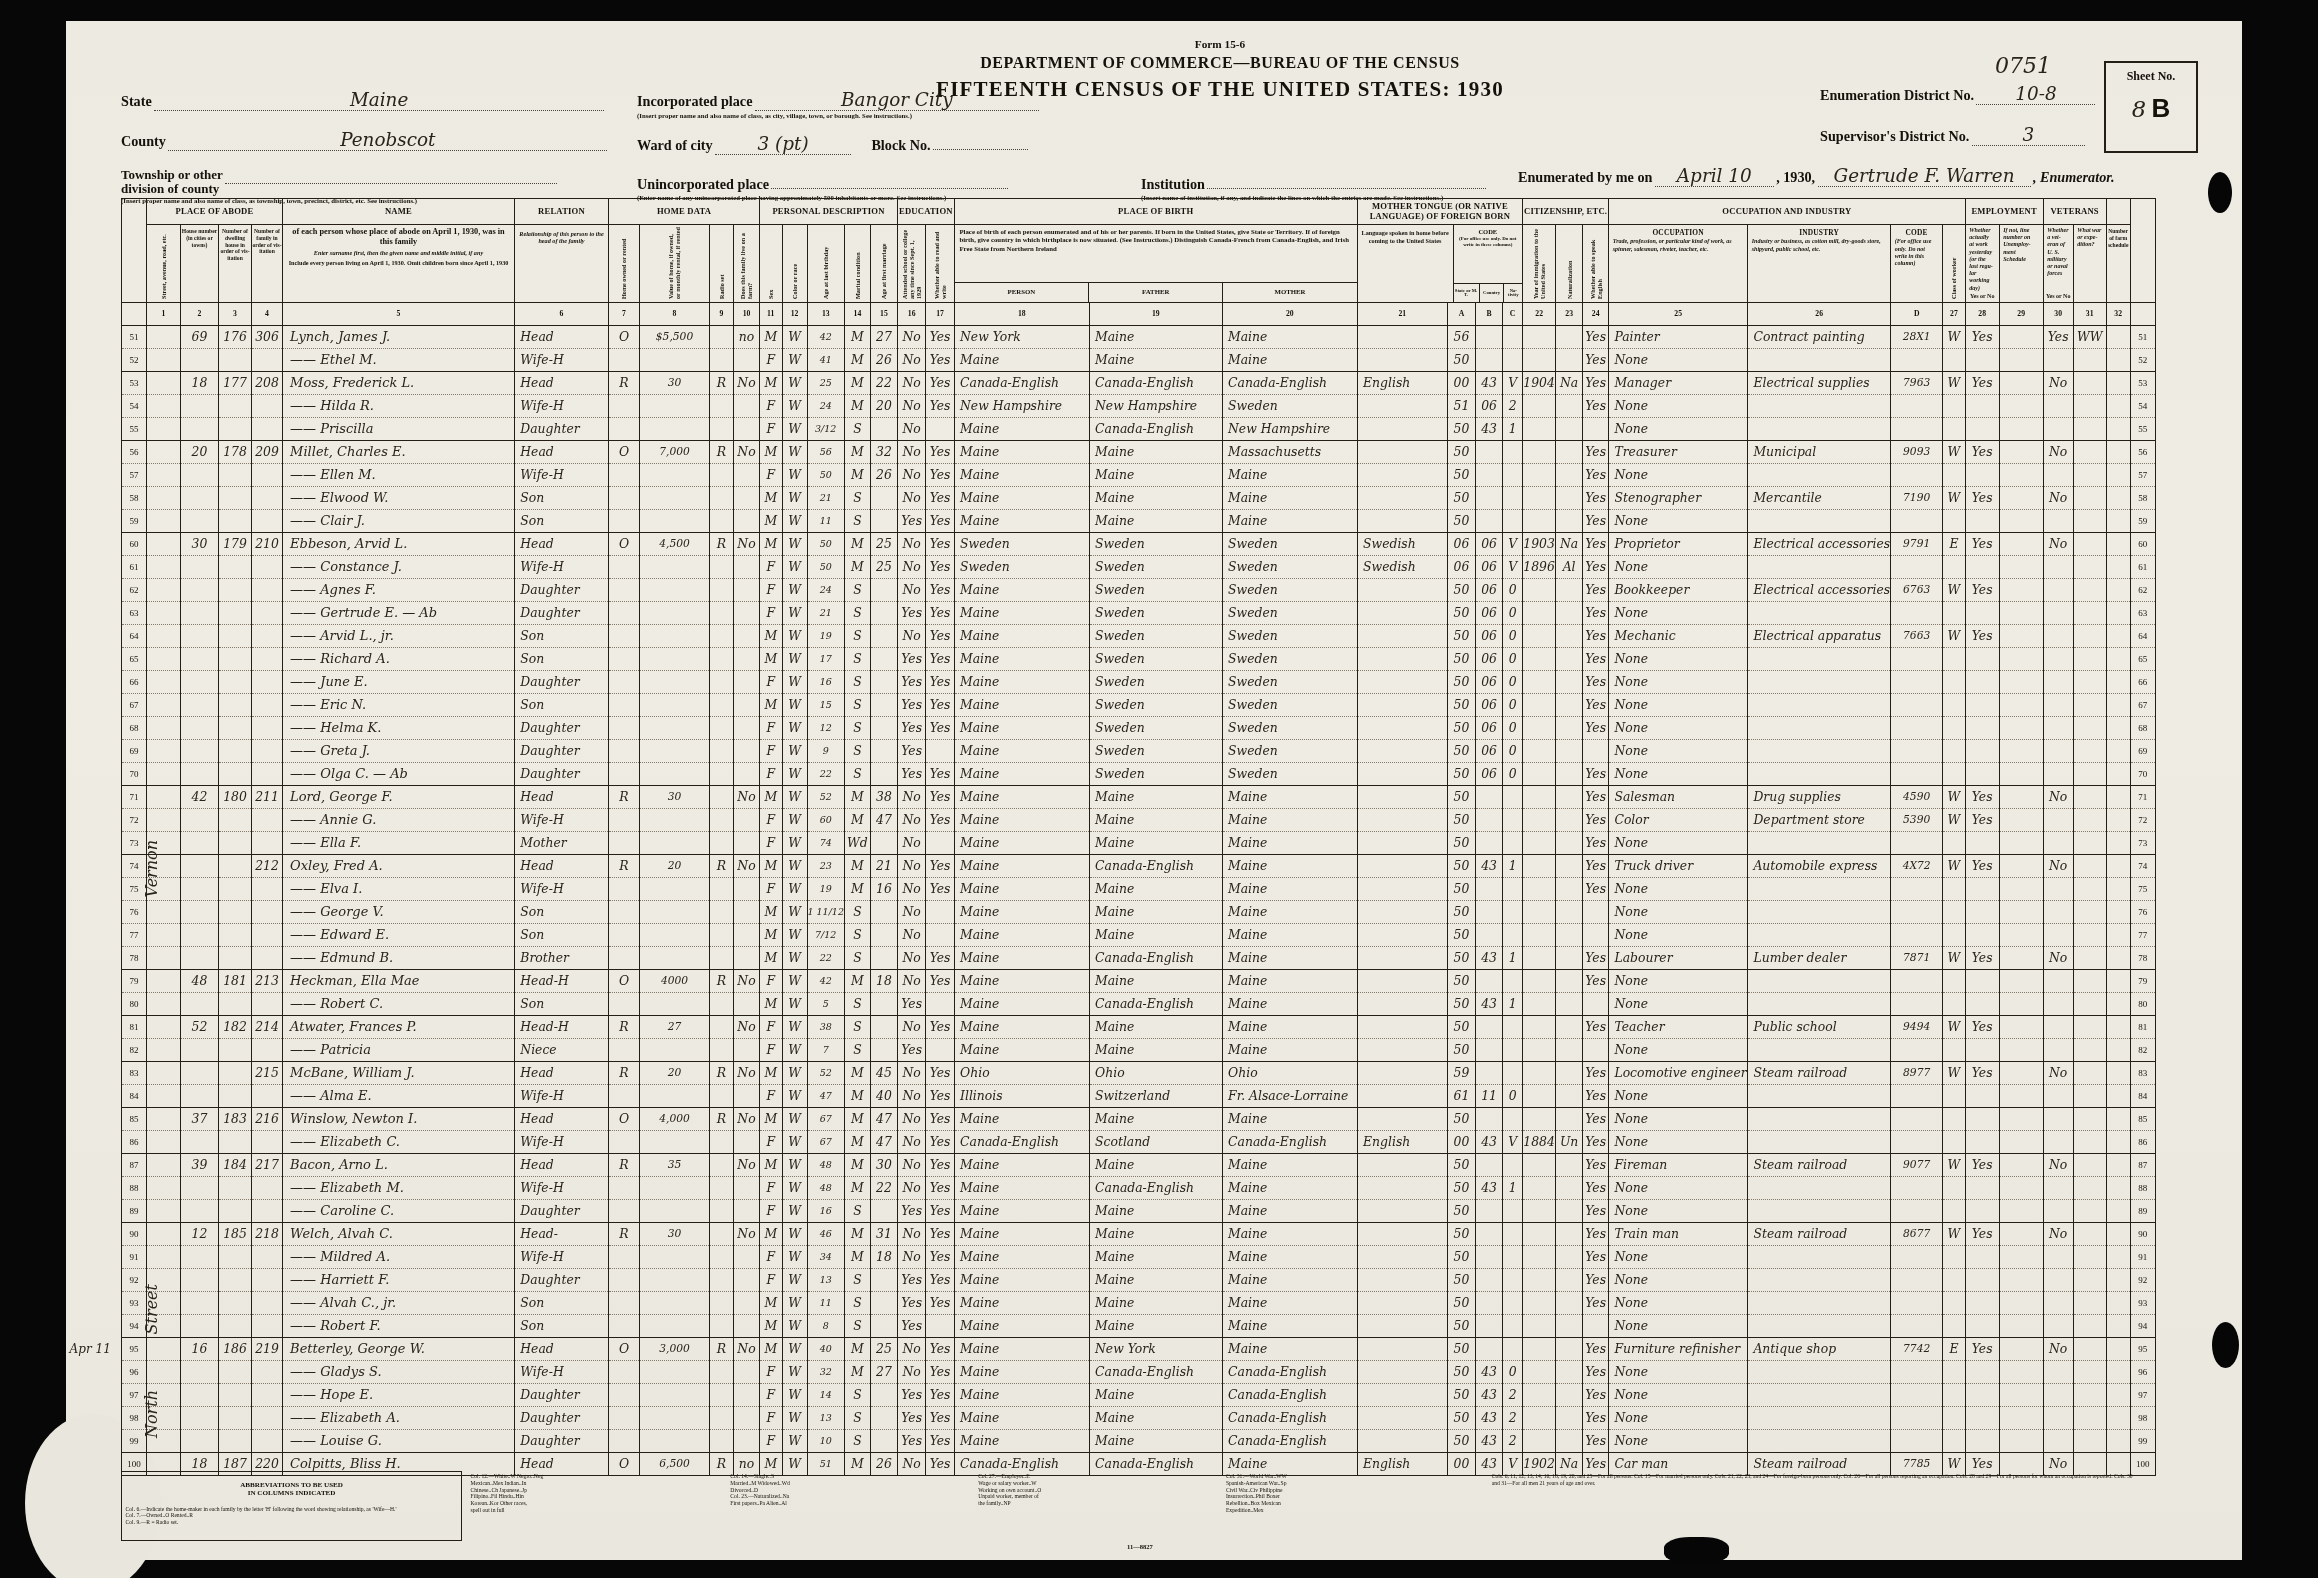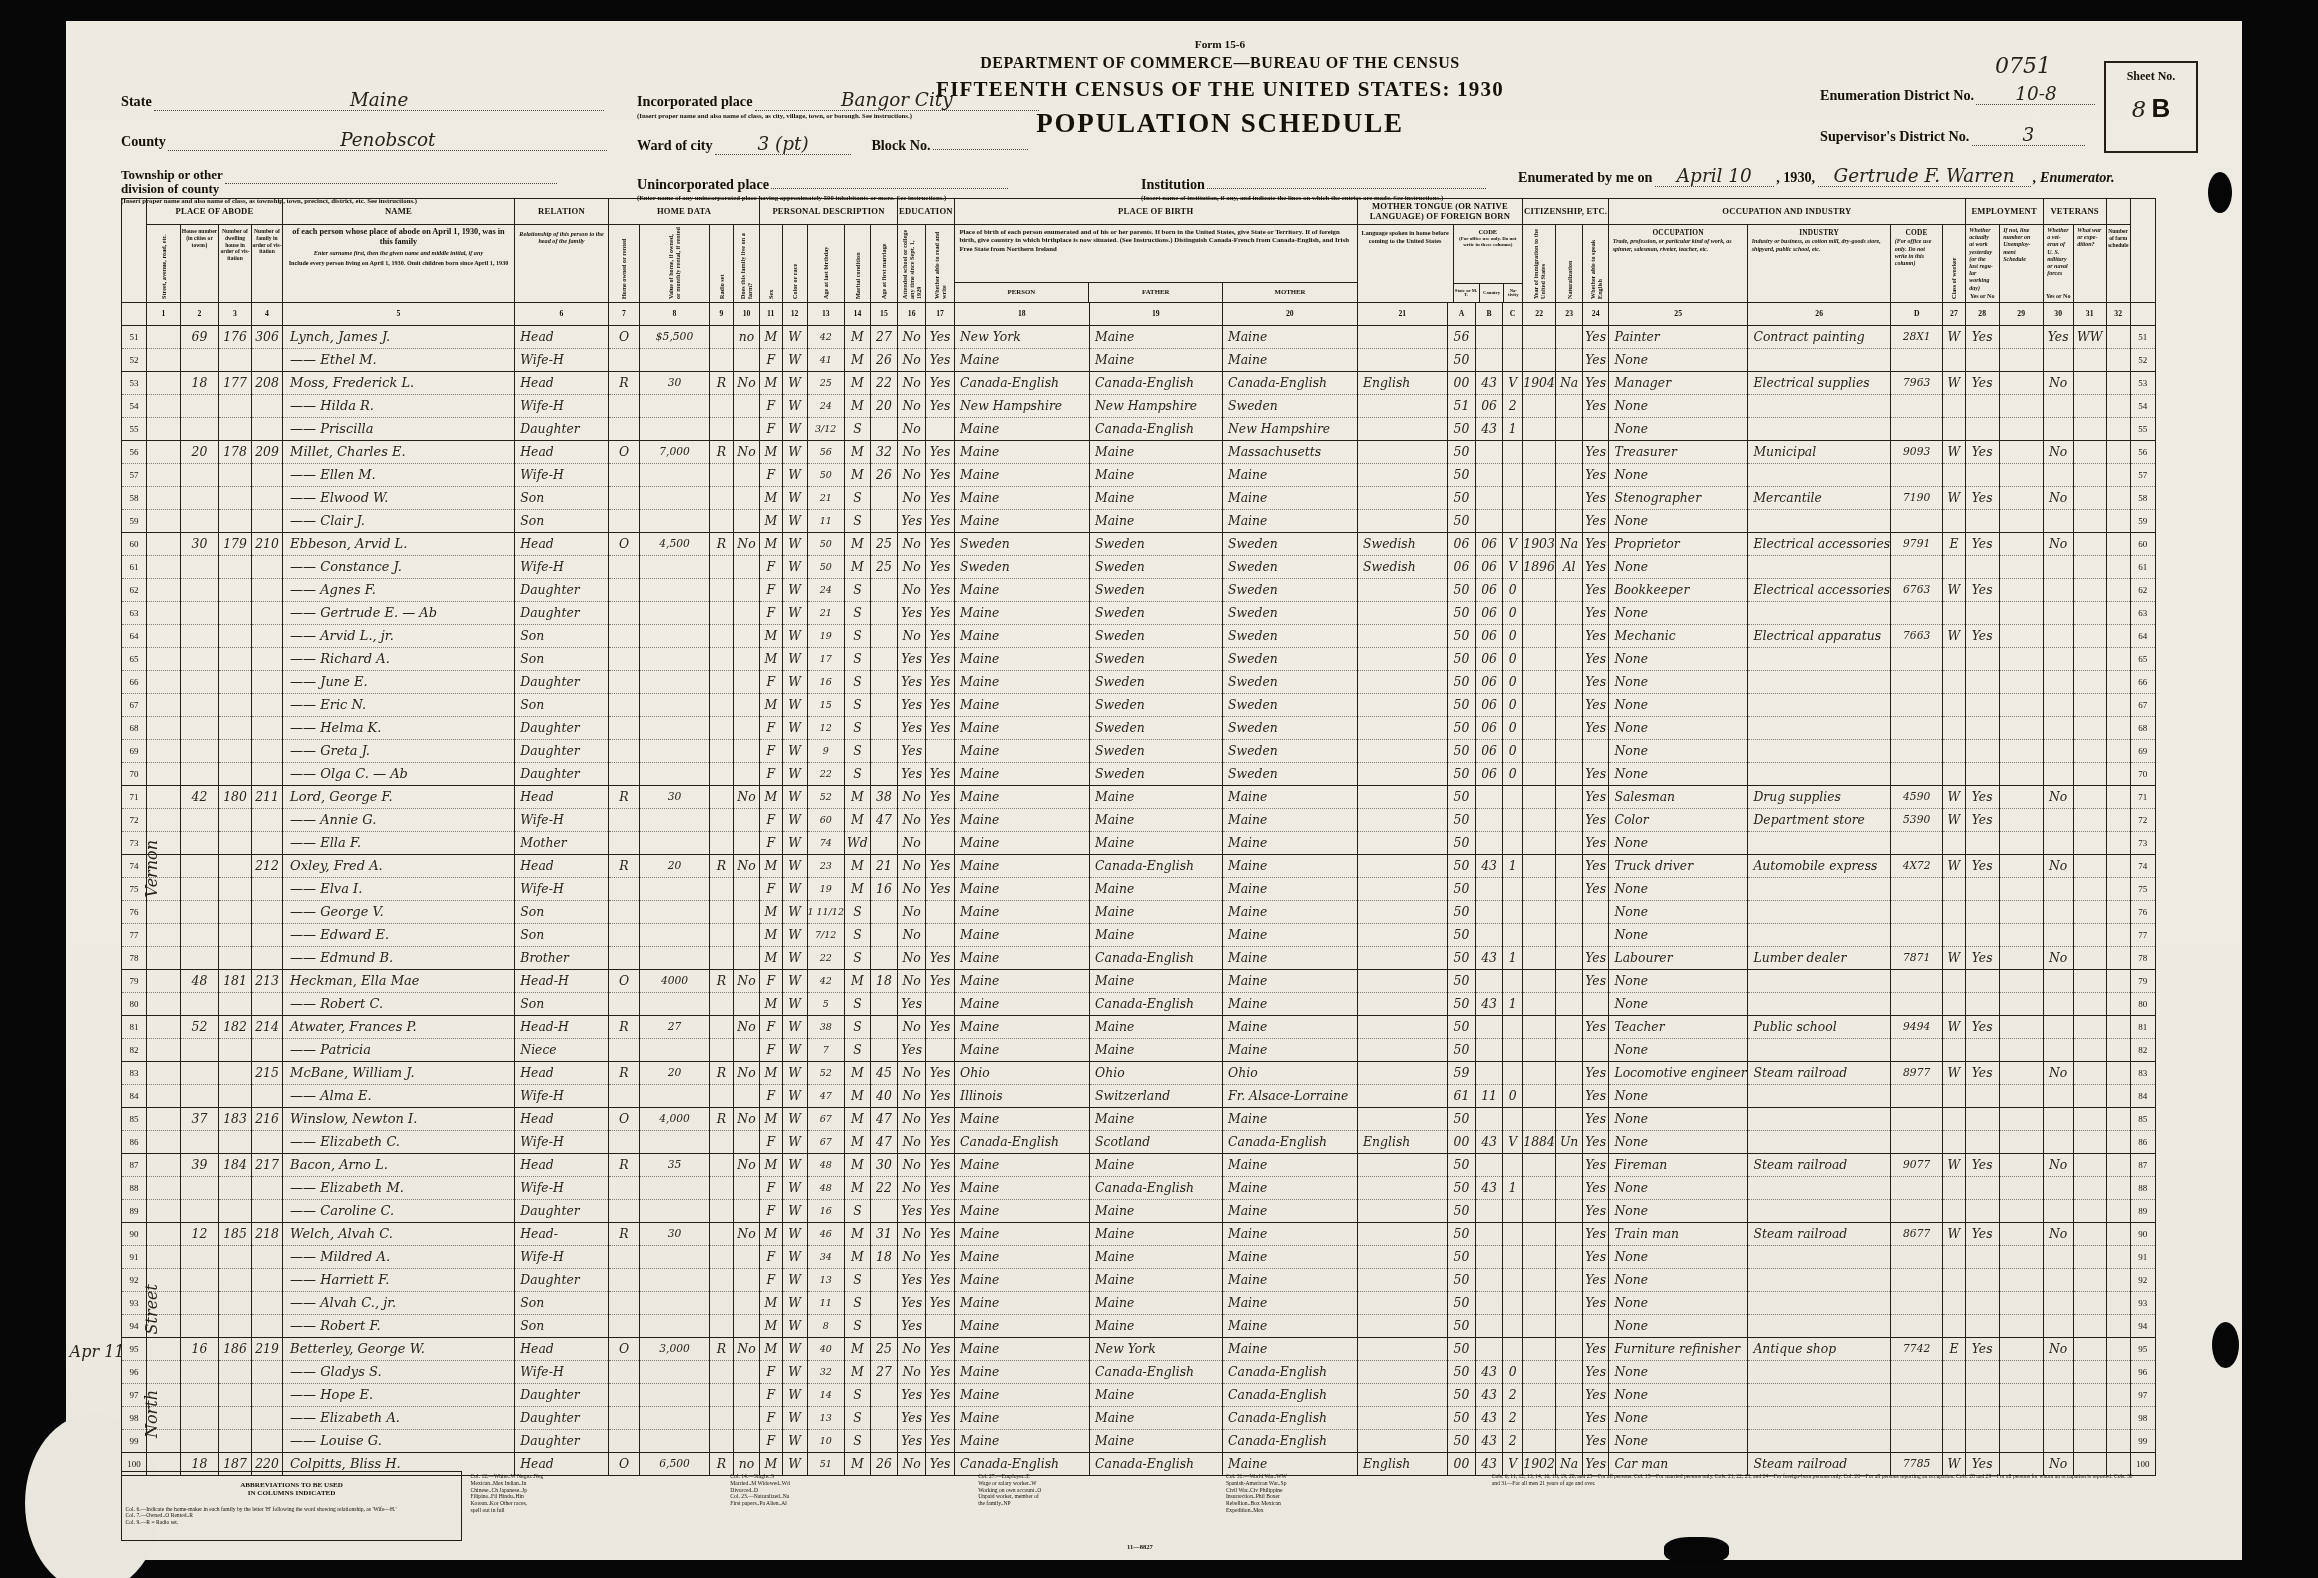--- a/index.html
+++ b/index.html
@@ -58,41 +58,40 @@
   tbody tr.hh td{border-top:1.4px solid #241e16;}
   td.hw{font-family:"DejaVu Serif",serif;font-style:italic;font-size:12.4px;color:#2a231a;text-align:center;}
   td.c-nm{text-align:left;padding-left:7.1px;font-size:13px;}
   td.c-rl,td.c-pb,td.c-fb,td.c-mb,td.c-tg,td.c-oc,td.c-in{text-align:left;padding-left:5.3px;}
   td.c-ag{font-size:9.5px;}
   td.c-cd,td.c-vl{font-size:10.7px;}
   td.pr{font-family:"Liberation Serif",serif;font-size:9px;text-align:center;color:#16120c;}
   
   .vann{position:absolute;width:26px;display:flex;align-items:center;justify-content:center;}
   .vann span{writing-mode:vertical-rl;transform:rotate(180deg);font-family:"DejaVu Serif",serif;font-style:italic;font-size:16px;color:#2a231a;}
-  .mnote{position:absolute;font-family:"DejaVu Serif",serif;font-style:italic;font-size:16px;color:#2a231a;}
+  .mnote{position:absolute;font-family:"DejaVu Serif",serif;font-style:italic;font-size:12px;color:#2a231a;}
   
   .foot{position:absolute;left:55px;top:1450px;width:2014px;height:70px;display:flex;gap:6px;font-size:5.6px;line-height:1.2;}
   .fbox{border:1.2px solid #241e16;padding:1.8px 3.6px;white-space:pre-line;}
   .ftitle{font-weight:bold;text-align:center;font-size:7.1px;line-height:1.2;white-space:pre-line;margin-bottom:1.2px;}
   .fcol{padding:1.8px 2.4px;white-space:pre-line;}
   .formnum{position:absolute;left:1061px;top:1522px;font-size:6.5px;font-weight:bold;}
   
   .blob{position:absolute;background:#060606;border-radius:50%;}
 </style>
 </head>
 <body>
 
 <div class="stage">
   <div class="paper">
     <div class="corner-curve"></div>
 
     <div class="ctr form-no">Form 15-6</div>
     <div class="ctr dept">DEPARTMENT OF COMMERCE—BUREAU OF THE CENSUS</div>
     <div class="ctr census-title">FIFTEENTH CENSUS OF THE UNITED STATES:  1930</div>
-    <div class="ctr pop-title">POPULATION SCHEDULE</div>
     <div class="mark0751 hw">0751</div>
 
     <div class="field" style="left:55px;top:70px">
       <span class="flabel">State</span>
       <span class="fline" style="width:450px"><span class="hw hw-big">Maine</span></span>
     </div>
     <div class="field" style="left:55px;top:110px">
       <span class="flabel">County</span>
       <span class="fline" style="width:439px"><span class="hw hw-big">Penobscot</span></span>
     </div>

